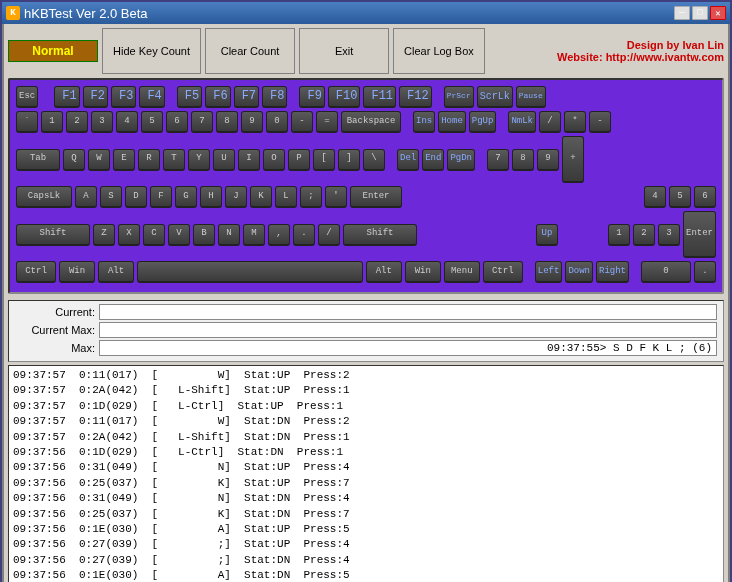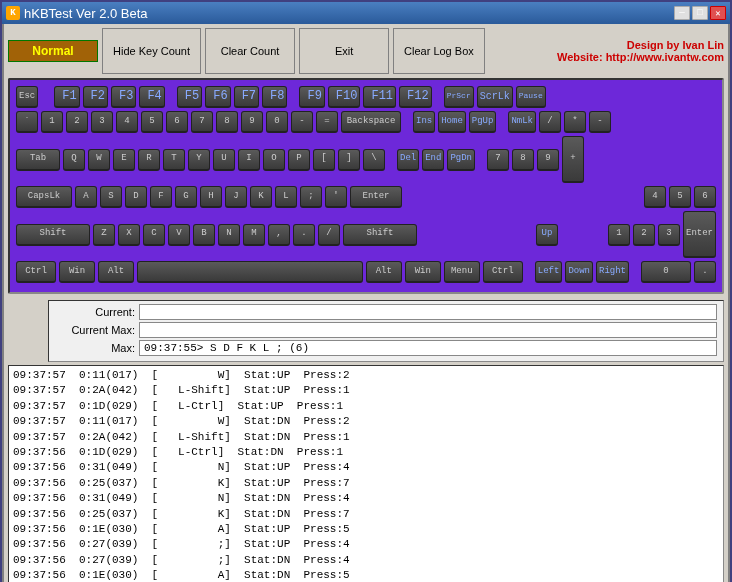--- a/index.html
+++ b/index.html
@@ -139,21 +139,20 @@
     .key.win-key { min-width: 36px; }
     .key.menu-key { min-width: 36px; font-family: Liberation Mono, monospace; }
     .key-gap { width: 10px; }
     .key-gap-small { width: 6px; }
     
     .info-section {
       background: #f0f0f0;
       border: 1px inset #888;
       padding: 3px 6px;
       margin-bottom: 3px;
-      margin-left: 40px;
     }
     .info-row {
       display: flex;
       align-items: center;
       margin-bottom: 2px;
       font-family: Arial, sans-serif;
       font-size: 11px;
     }
     .info-label {
       min-width: 80px;
@@ -165,20 +164,21 @@
       background: white;
       border: 1px solid #888;
       flex: 1;
       padding: 1px 4px;
       font-family: 'Courier New', monospace;
       font-size: 11px;
       min-height: 16px;
     }
     .info-value.max-val {
       color: #000;
+      text-align: right;
     }
     
     .log-area {
       background: white;
       border: 1px inset #888;
       height: 230px;
       overflow-y: scroll;
       padding: 2px 4px;
       font-family: 'Courier New', monospace;
       font-size: 11px;

